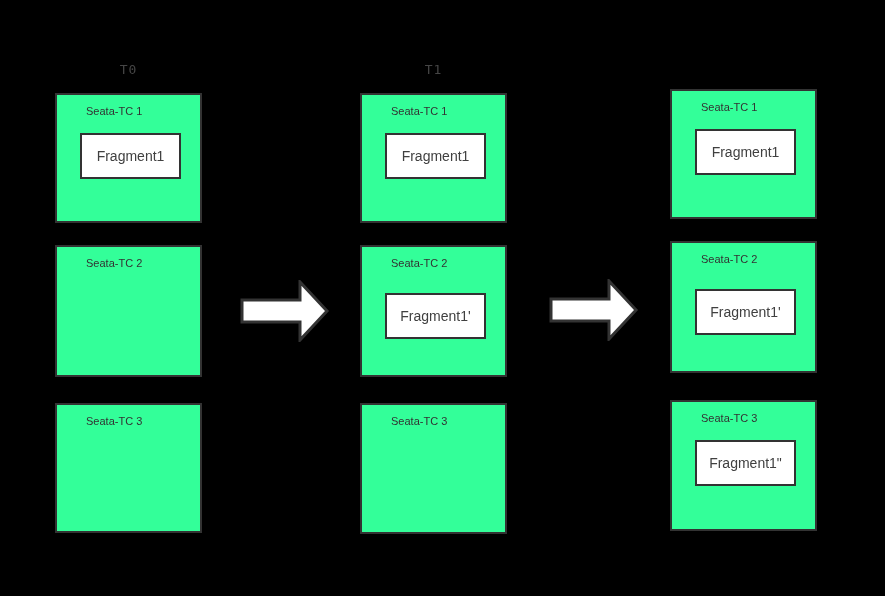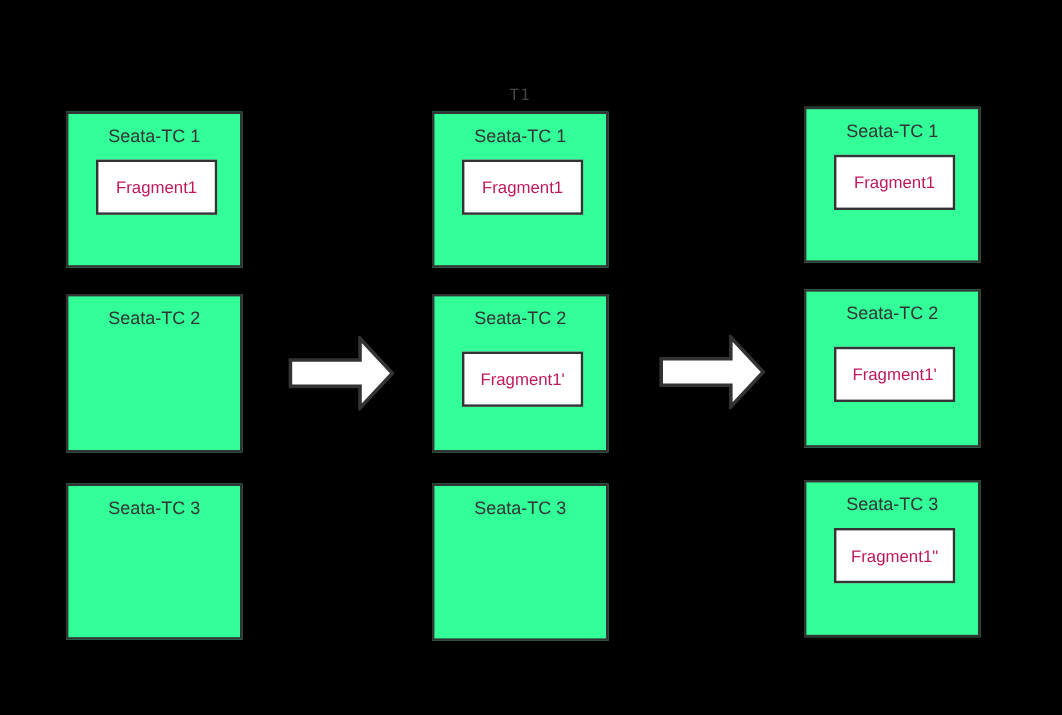--- a/index.html
+++ b/index.html
@@ -26,54 +26,55 @@
   }
   .node {
     position: absolute;
     width: 147px;
     background: #33FF99;
     border: 2px solid #333333;
     box-sizing: border-box;
   }
   .node-title {
     margin-top: 10px;
-    text-align: center;
-    font-size: 15px;
+    font-size: 11px;
     color: #333333;
     white-space: nowrap;
+    margin-left: 29px;
   }
   .fragment {
     position: absolute;
     left: 23px;
     width: 101px;
     height: 46px;
     background: #FFFFFF;
     border: 2px solid #333333;
     box-sizing: border-box;
     display: flex;
     align-items: center;
     justify-content: center;
   }
   .fragment-label {
     font-size: 14px;
-    color: #be185d;
+    color: #404040;
     white-space: nowrap;
   }
   .arrow {
     position: absolute;
     width: 90px;
     height: 62px;
   }
 </style>
 </head>
 <body>
 
 <div class="stage">
 
-  <div class="tlabel" style="left:360px; top:62px;margin-top:10px;">T1</div>
+  <div class="tlabel" style="left:55px; top:62px;">T0</div>
+  <div class="tlabel" style="left:360px; top:62px;">T1</div>
 
   <div class="node" style="left:55px; top:93px; height:130px;">
     <div class="node-title">Seata-TC 1</div>
     <div class="fragment" style="top:38px;">
       <span class="fragment-label">Fragment1</span>
     </div>
   </div>
   <div class="node" style="left:55px; top:245px; height:132px;">
     <div class="node-title">Seata-TC 2</div>
   </div>

